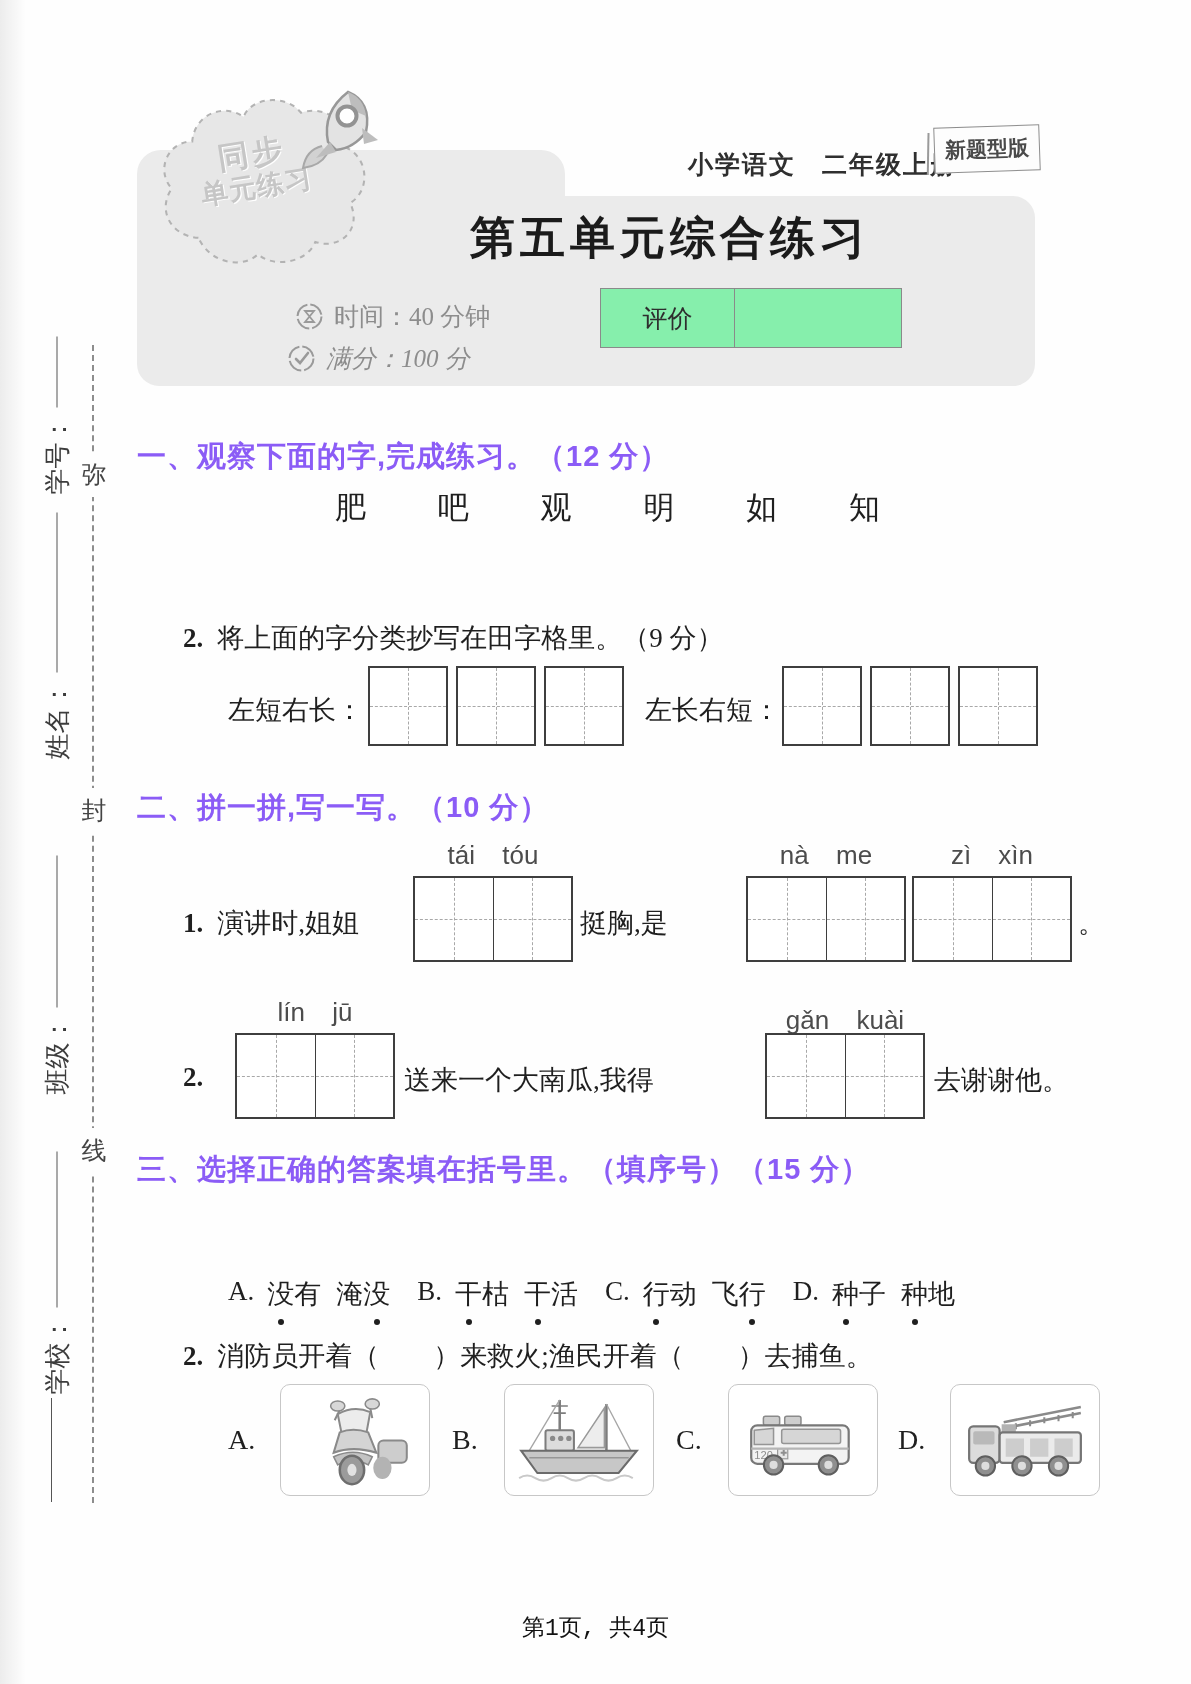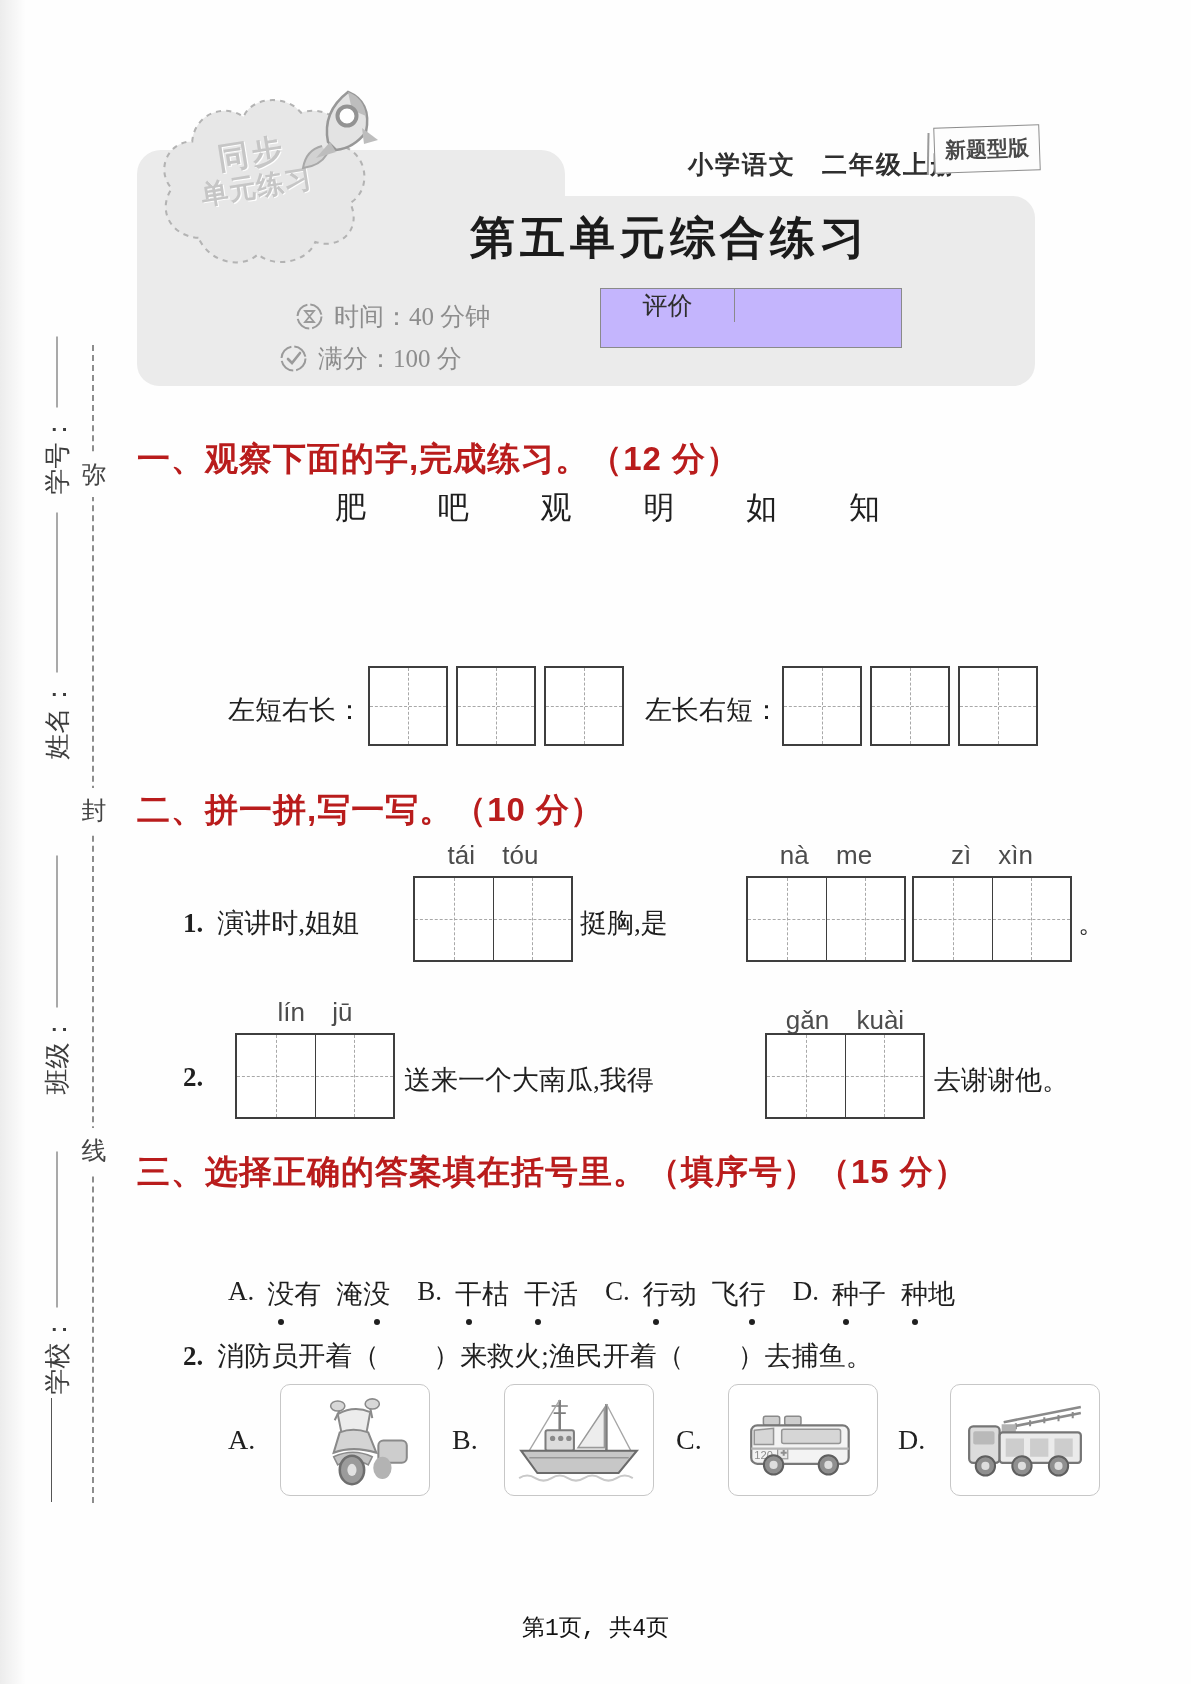--- a/index.html
+++ b/index.html
@@ -48,30 +48,30 @@
     font-weight:700; font-size:21px; color:#4a4a4a; }
   .edition-badge::before { content:""; position:absolute; left:-8px; top:4px; bottom:-2px;
     border-left:2px solid #9a9a9a; transform:rotate(3deg); }
 
   .exam-title { position:absolute; left:137px; top:208px; width:1066px; text-align:center;
     font-family:"Liberation Sans","DejaVu Sans",sans-serif;
     font-weight:800; font-size:45px; letter-spacing:5px; color:#1b1b1b; }
   .meta-row { position:absolute; display:flex; align-items:center; gap:11px;
     font-size:25px; color:#8d8d8d; }
   .eval-box { position:absolute; left:600px; top:288px; width:300px; height:58px;
-    background:#c4b5fd; border:1.2px solid #8a8a8a; display:flex;flex-direction:column; }
+    background:#86efac; border:1.2px solid #8a8a8a; display:flex; }
   .eval-label-cell { width:133px; border-right:1.2px solid #8a8a8a;
     display:flex; align-items:center; justify-content:center;
     font-size:25px; color:#2e2e2e; }
   .eval-blank-cell { flex:1; }
 
   
   .sec-heading { position:absolute;
     font-family:"Liberation Sans","DejaVu Sans",sans-serif;
-    font-weight:700; font-size:33px; color:#b91c1c; letter-spacing:1px; }
+    font-weight:700; font-size:29px; color:#8b5cf6; letter-spacing:1px; }
   .q-line { position:absolute; font-size:27px; color:#1f1f1f; white-space:nowrap; }
   .q-num { font-weight:700; margin-right:14px; }
   .blank-150 { display:inline-block; width:152px; border-bottom:1.6px solid #444;
     height:1em; vertical-align:baseline; margin:0 6px; }
 
   .char-row { position:absolute; left:335px; top:487px; width:545px;
     display:flex; justify-content:space-between; font-size:31px; color:#1f1f1f; }
 
   .tian { position:absolute; width:80px; height:80px; box-sizing:border-box;
     border:2px solid #3e3e3e; background:#fff; }
@@ -172,21 +172,21 @@
 
   <div class="exam-title">第五单元综合练习</div>
 
   <div class="meta-row" style="left:296px; top:300px;">
     <svg width="27" height="27" viewBox="0 0 27 27">
       <circle cx="13.5" cy="13.5" r="12" fill="none" stroke="#9a9a9a" stroke-width="2" stroke-dasharray="16 3"></circle>
       <path d="M9,8 L18,8 L13.5,13.5 L18,19 L9,19 L13.5,13.5 Z" fill="none" stroke="#9a9a9a" stroke-width="1.8"></path>
     </svg>
     <span>时间：40 分钟</span>
   </div>
-  <div class="meta-row" style="left:280px; top:342px;">
+  <div class="meta-row" style="left:288px; top:342px;font-style:italic;">
     <svg width="27" height="27" viewBox="0 0 27 27">
       <circle cx="13.5" cy="13.5" r="12" fill="none" stroke="#9a9a9a" stroke-width="2" stroke-dasharray="16 3"></circle>
       <path d="M8,14 L12,18 L20,8" fill="none" stroke="#9a9a9a" stroke-width="2.6" stroke-linecap="round"></path>
     </svg>
     <span>满分：100 分</span>
   </div>
 
   <div class="eval-box">
     <div class="eval-label-cell">评价</div>
     <div class="eval-blank-cell"></div>
@@ -197,20 +197,23 @@
   <div class="char-row">
     <span>肥</span>
     <span>吧</span>
     <span>观</span>
     <span>明</span>
     <span>如</span>
     <span>知</span>
   </div>
 
 
+  <div class="q-line" style="left:183px; top:620px;">
+    <span class="q-num">2.</span><span>将上面的字分类抄写在田字格里。（9 分）</span>
+  </div>
 
   <div class="q-line" style="left:228px; top:692px;">左短右长：</div>
   <div class="tian" style="left:368px; top:666px;"></div>
   <div class="tian" style="left:456px; top:666px;"></div>
   <div class="tian" style="left:544px; top:666px;"></div>
   <div class="q-line" style="left:645px; top:692px;">左长右短：</div>
   <div class="tian" style="left:782px; top:666px;"></div>
   <div class="tian" style="left:870px; top:666px;"></div>
   <div class="tian" style="left:958px; top:666px;"></div>
 

